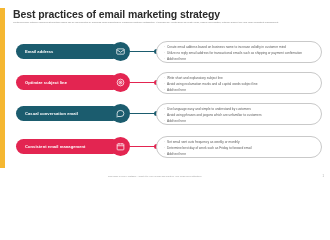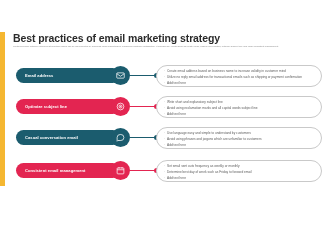--- a/index.html
+++ b/index.html
@@ -6,21 +6,20 @@
   html, body {
     width: 330px; height: 186px;
     overflow: hidden;
     background: #ffffff;
     font-family: "Liberation Sans", sans-serif;
   }
   #slide {
     position: relative;
     width: 330px; height: 186px;
     background: #ffffff;
-    margin-top: 24px;
   }
   
   .accent-bar {
     position: absolute;
     left: 0; top: 8px;
     width: 5px; height: 160px;
     background: #f5b731;
   }
   
   .slide-title {

